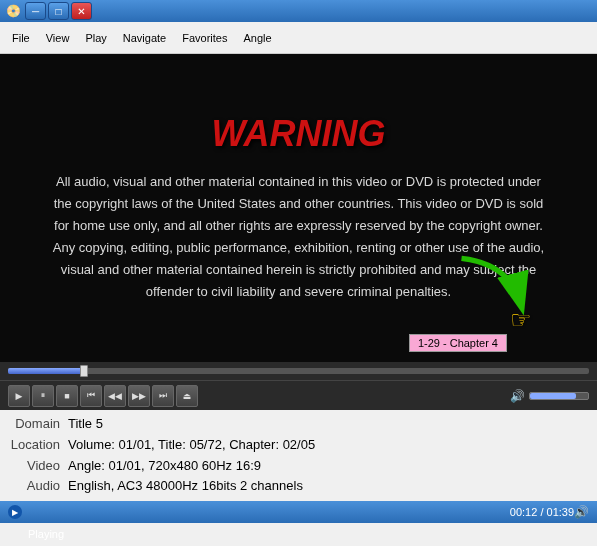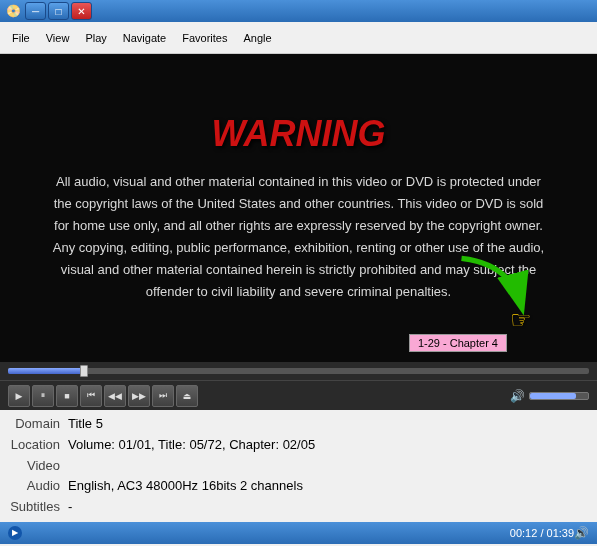--- a/index.html
+++ b/index.html
@@ -313,28 +313,25 @@
   <div class="info-row">
     <span class="info-label">Domain</span>
     <span class="info-value">Title 5</span>
   </div>
   <div class="info-row">
     <span class="info-label">Location</span>
     <span class="info-value">Volume: 01/01, Title: 05/72, Chapter: 02/05</span>
   </div>
   <div class="info-row">
     <span class="info-label">Video</span>
+    <span class="info-value">Angle: 01/01, 720x480 60Hz 16:9</span>
   </div>
   <div class="info-row">
     <span class="info-label">Audio</span>
     <span class="info-value">English, AC3 48000Hz 16bits 2 channels</span>
-  </div>
-  <div class="info-row">
-    <span class="info-label">Subtitles</span>
-    <span class="info-value">-</span>
   </div>
 </div>
 
 <div id="statusbar">
   <div class="status-icon">▶</div>
   <span class="status-text">Playing</span>
   <span class="time-display">
     <span>00:12</span>
     <span> / </span>
     <span>01:39</span>

